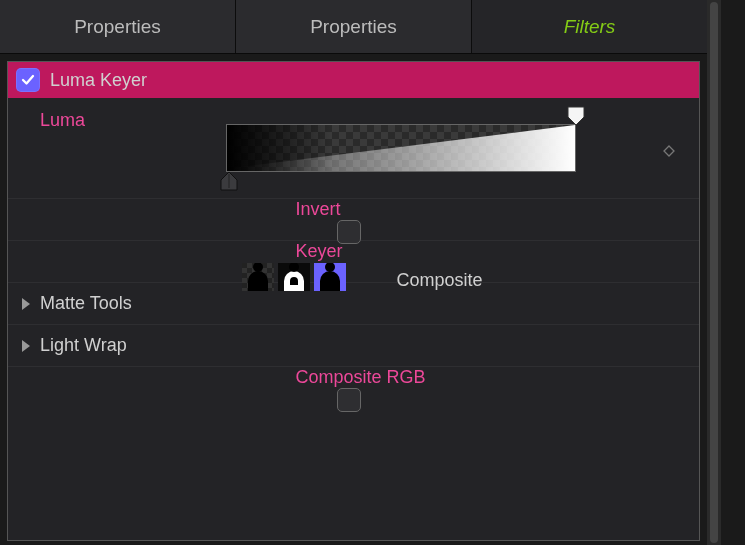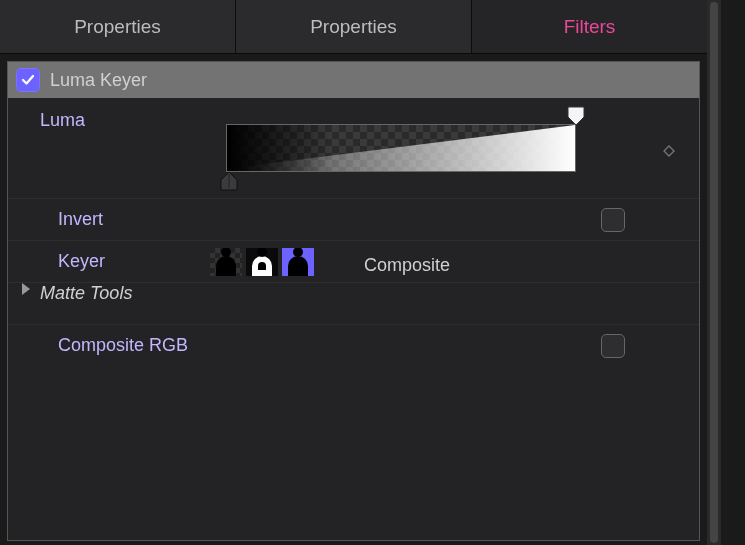--- a/index.html
+++ b/index.html
@@ -38,33 +38,33 @@
     flex: 1;
     display: flex;
     align-items: center;
     justify-content: center;
     font-size: 19px;
     color: #bcbcbc;
     border-right: 1px solid #0c0c0c;
     background: #2b2b2e;
   }
   .tab:last-child { border-right: none; }
-  .tab.active { color: #ec4899; background: #252528; }
+  .tab.active { color: #84cc16; background: #252528; font-style: italic; }
   .panel {
     margin: 7px 7px 0 7px;
     border: 1px solid #555;
     background: #232326;
     height: 480px;
   }
   .header {
     display: flex;
     align-items: center;
     height: 36px;
     padding: 0 8px;
-    background: #737373;
+    background: #be185d;
   }
   .checkbox {
     width: 24px; height: 24px;
     border-radius: 5px;
     background: #6b62ff;
     display: flex; align-items: center; justify-content: center;
     margin-right: 10px;
     box-shadow: inset 0 0 0 1px rgba(255,255,255,0.1);
   }
   .checkbox svg { width: 16px; height: 16px; }
@@ -73,24 +73,25 @@
     border-radius: 5px;
     background: #2e2e31;
     border: 1px solid #666;
   }
   .row {
     display: flex;
     align-items: center;
     height: 42px;
     padding: 0 14px 0 32px;
     border-top: 1px solid #2e2e31;
+    flex-direction: column;
   }
   .label {
     width: 170px;
-    color: #c4b5fd;
+    color: #ec4899;
     font-size: 18px;
   }
   .label.indent { padding-left: 18px; }
   .ctrl {
     flex: 1;
     display: flex;
     align-items: center;
     position: relative;
     height: 100%;
   }
@@ -187,25 +188,24 @@
   }
   .swatch .silh::before{
     content:"";
     position:absolute;
     top:-9px; left:5px;
     width:10px; height:10px;
     border-radius:50%;
     background:inherit;
   }
   .disc {
-    display: flex; 
+    display: flex; align-items: center;
     height: 42px;
     padding: 0 14px 0 14px;
     border-top: 1px solid #2e2e31;
-    font-style: italic;
   }
   .tri {
     width: 0; height: 0;
     border-top: 6px solid transparent;
     border-bottom: 6px solid transparent;
     border-left: 8px solid #999;
     margin-right: 10px;
   }
 </style>
 </head>
@@ -284,20 +284,24 @@
       <span style="margin-left:50px;margin-top:8px;">Composite</span>
     </div>
     <div class="kf"></div>
   </div>
 
   <div class="disc">
     <div class="tri"></div>
     <span>Matte Tools</span>
   </div>
 
+  <div class="disc">
+    <div class="tri"></div>
+    <span>Light Wrap</span>
+  </div>
 
   <div class="row">
     <div class="label indent">Composite RGB</div>
     <div class="ctrl" style="justify-content:flex-end; padding-right:28px;">
       <div class="checkbox-empty"></div>
     </div>
     <div class="kf"></div>
   </div>
 
 

